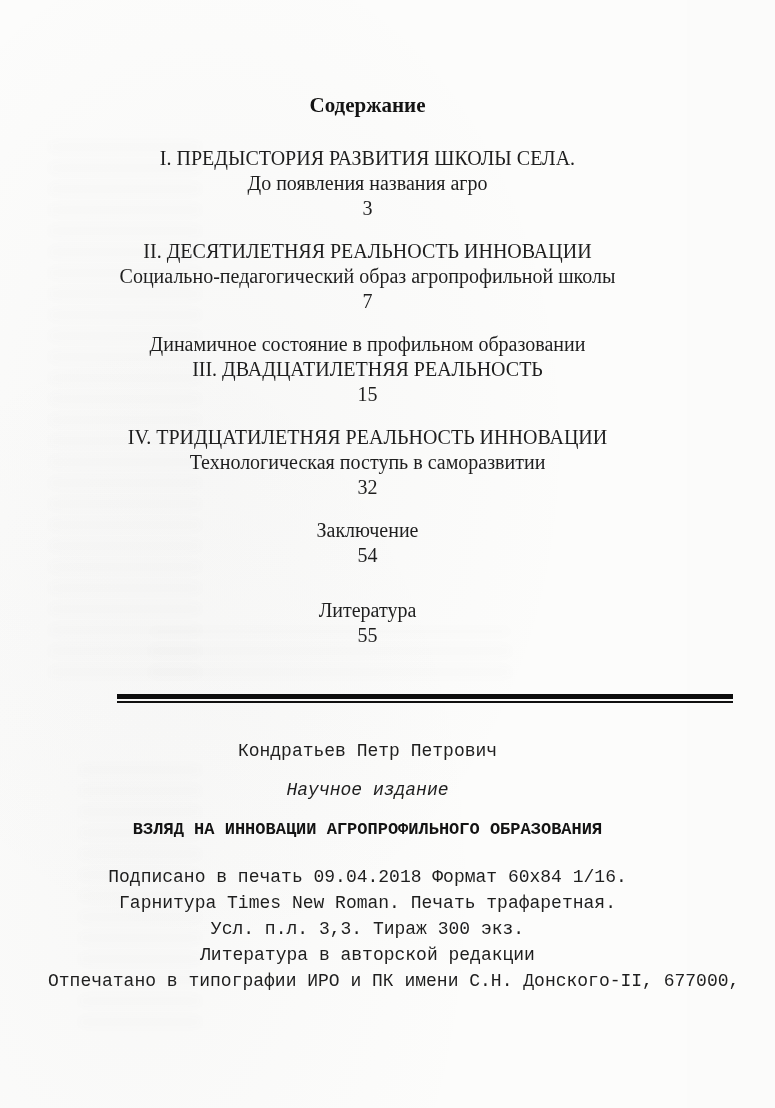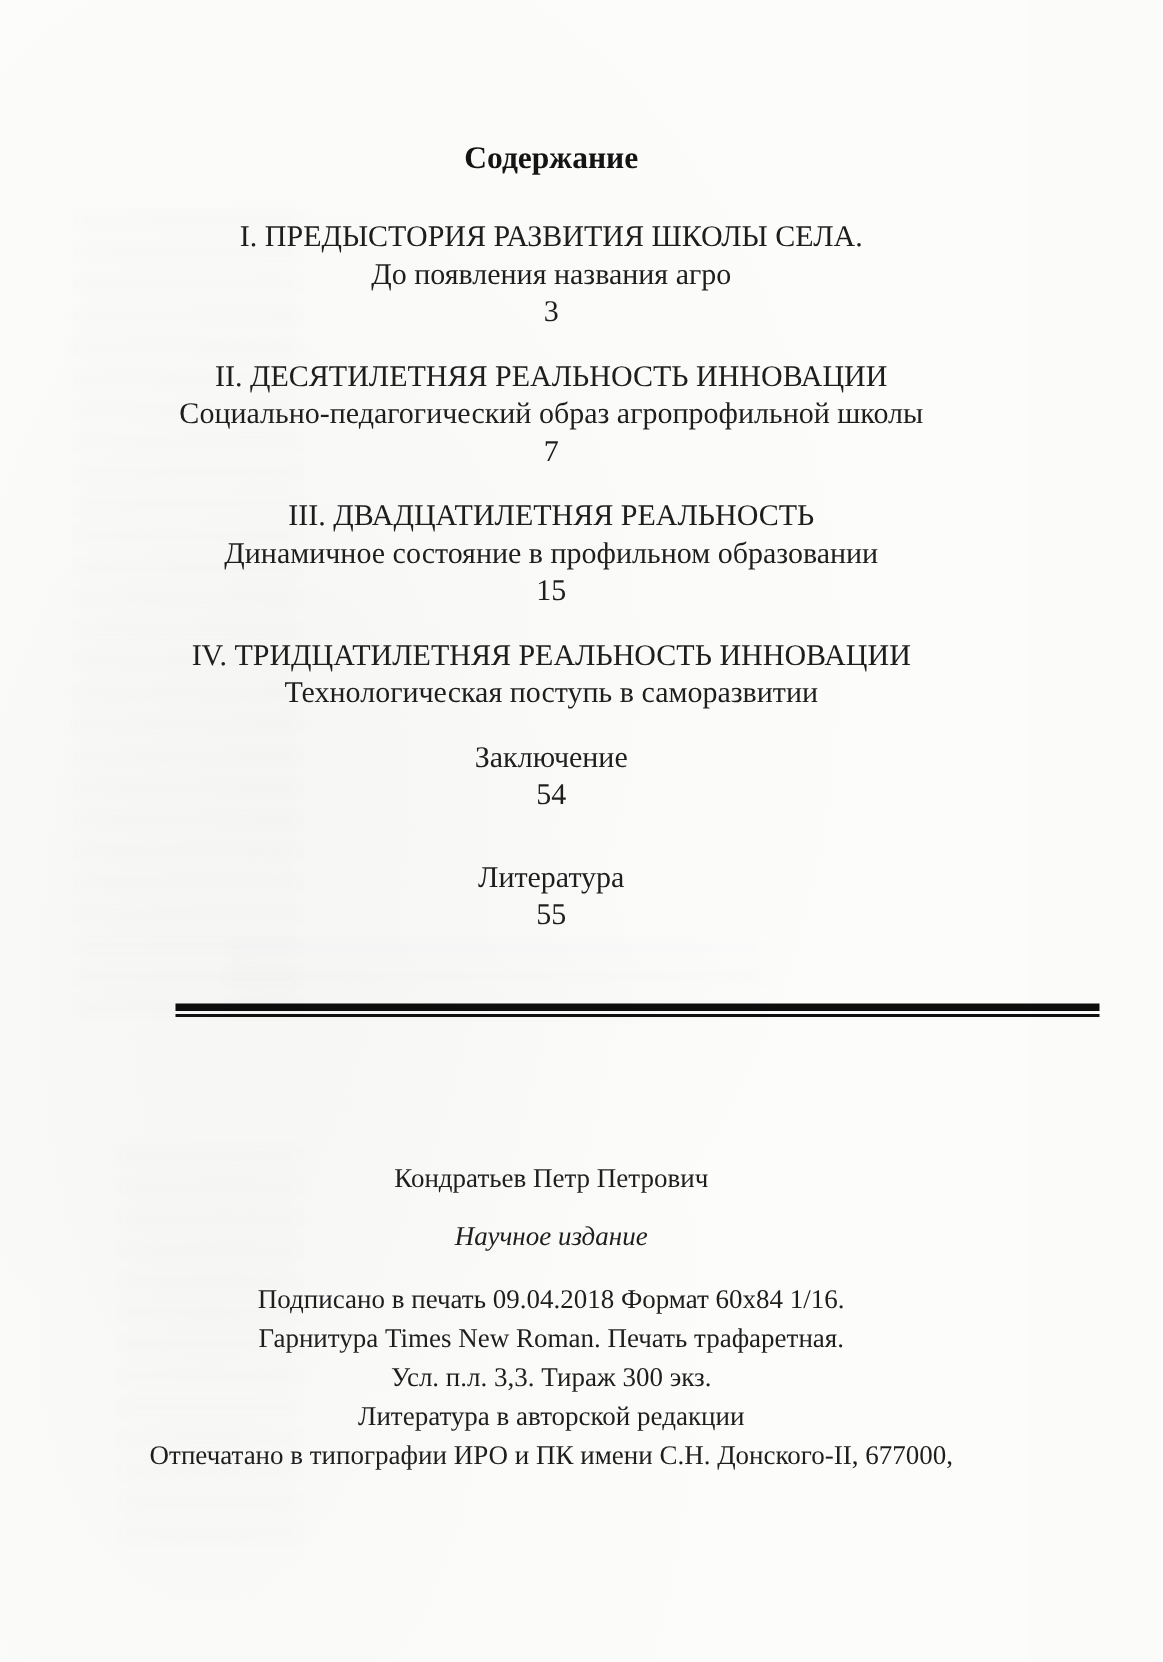--- a/index.html
+++ b/index.html
@@ -52,21 +52,21 @@
     line-height: 25px;
     white-space: nowrap;
   }
   .divider {
     margin: 46px 0 0 69px;
     width: 616px;
   }
   .divider .rule-thick { height: 5px; background: #0d0d0d; }
   .divider .rule-thin  { height: 2px; background: #101010; margin-top: 2px; }
 
-  .colophon { margin-top: 96px; }
+  .colophon { margin-top: 37px; font-family: Liberation Mono, monospace; }
   .colophon-author  { font-size: 18px; line-height: 22px; margin: 0 0 17px 0; }
   .colophon-edition { font-size: 18px; line-height: 22px; font-style: italic; margin: 0 0 18px 0; }
   .colophon-title   { font-size: 17px; line-height: 22px; font-weight: bold; color: #131313; margin: 0 0 23px 0; }
   .imprint-line     { font-size: 18px; line-height: 26px; white-space: nowrap; }
 </style>
 </head>
 <body>
 
 <div class="page">
   <div class="bleed b1"></div>
@@ -83,48 +83,50 @@
       <div class="toc-line">3</div>
     </div>
 
     <div class="toc-entry">
       <div class="toc-line">II. ДЕСЯТИЛЕТНЯЯ РЕАЛЬНОСТЬ ИННОВАЦИИ</div>
       <div class="toc-line">Социально-педагогический образ агропрофильной школы</div>
       <div class="toc-line">7</div>
     </div>
 
     <div class="toc-entry">
+      <div class="toc-line">Динамичное состояние в профильном образовании</div>
       <div class="toc-line">III. ДВАДЦАТИЛЕТНЯЯ РЕАЛЬНОСТЬ</div>
-      <div class="toc-line">Динамичное состояние в профильном образовании</div>
       <div class="toc-line">15</div>
     </div>
 
     <div class="toc-entry">
       <div class="toc-line">IV. ТРИДЦАТИЛЕТНЯЯ РЕАЛЬНОСТЬ ИННОВАЦИИ</div>
       <div class="toc-line">Технологическая поступь в саморазвитии</div>
+      <div class="toc-line">32</div>
     </div>
 
     <div class="toc-entry gap-lg">
       <div class="toc-line">Заключение</div>
       <div class="toc-line">54</div>
     </div>
 
     <div class="toc-entry">
       <div class="toc-line">Литература</div>
       <div class="toc-line">55</div>
     </div>
 
     <div class="divider">
       <div class="rule-thick"></div>
       <div class="rule-thin"></div>
     </div>
 
     <div class="colophon">
       <div class="colophon-author">Кондратьев Петр Петрович</div>
       <div class="colophon-edition">Научное издание</div>
+      <div class="colophon-title">ВЗЛЯД НА ИННОВАЦИИ АГРОПРОФИЛЬНОГО ОБРАЗОВАНИЯ</div>
       <div class="imprint">
         <div class="imprint-line">Подписано в печать 09.04.2018 Формат 60х84 1/16.</div>
         <div class="imprint-line">Гарнитура Times New Roman. Печать трафаретная.</div>
         <div class="imprint-line">Усл. п.л. 3,3. Тираж 300 экз.</div>
         <div class="imprint-line">Литература в авторской редакции</div>
         <div class="imprint-line">Отпечатано в типографии ИРО и ПК имени С.Н. Донского-II, 677000,</div>
       </div>
     </div>
 
   </div>

